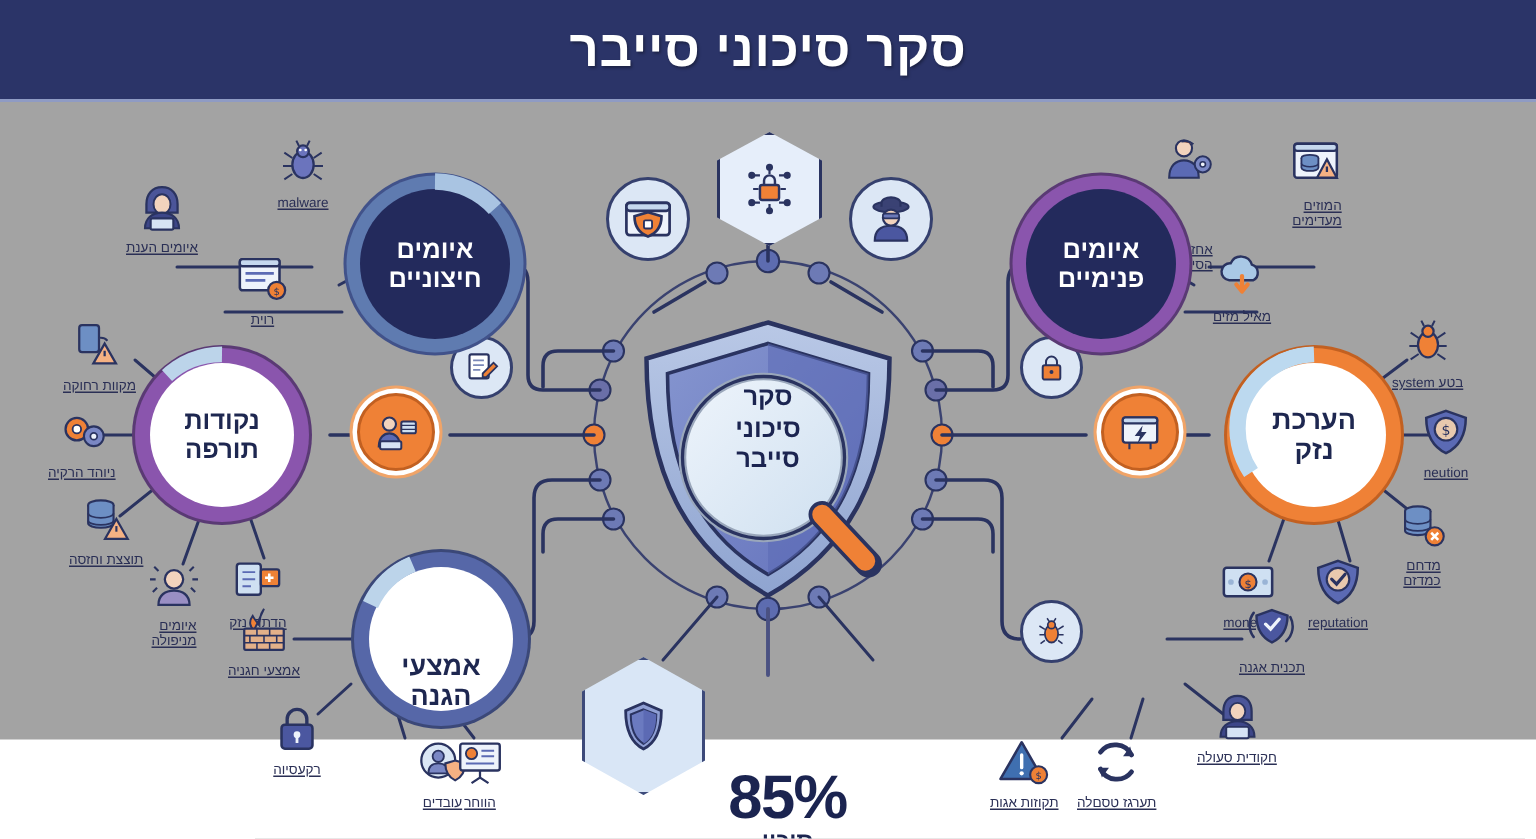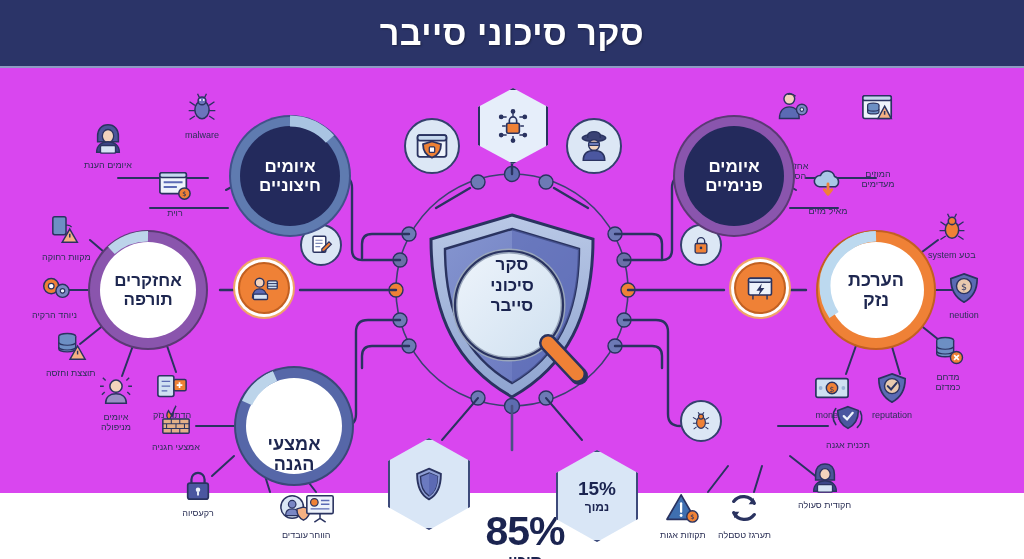--- a/index.html
+++ b/index.html
@@ -5,21 +5,21 @@
   * { box-sizing: border-box; margin: 0; padding: 0; }
   html, body {
     width: 1024px; height: 559px;
     font-family: "Liberation Sans", "DejaVu Sans", sans-serif;
     background: #ffffff;
     overflow: hidden;
   }
   #page {
     position: relative;
     width: 1024px; height: 493px;
-    background: #d946ef;
+    background: #a3a3a3;
   }
 
   
   #header {
     position: absolute; left: 0; top: 0;
     width: 1024px; height: 68px;
     background: #2b3468;
     border-bottom: 2px solid #8f9bc4;
     display: flex; align-items: center; justify-content: center;
   }
@@ -126,24 +126,25 @@
     border-radius: 50%;
     background: #ef8136;
     border: 2px solid #c26021;
     box-shadow: 0 0 0 3px #ffffff, 0 0 0 5px #f0a468;
   }
   .sat-cap {
     margin-top: 2px;
     font-size: 9px;
     color: #2a2f55;
     direction: rtl;
-    text-align: center;
+    text-align: right;
     line-height: 1.12;
     max-width: 74px;
     white-space: pre-line;
+    text-decoration: underline;
   }
   .sat-cap.ltr { direction: ltr; }
 
   
   .hex {
     position: absolute;
     width: 82px; height: 92px;
     background: #d9e6f6;
     border: 2px solid #3d4a7a;
     clip-path: polygon(50% 0%, 100% 25%, 100% 75%, 50% 100%, 0% 75%, 0% 25%);
@@ -471,21 +472,21 @@
           <circle cx="16" cy="10" r="6" fill="#f2d3bd" stroke="#2a3360" stroke-width="1.6"></circle>
           <path d="M14,5 a8,5 0 0 1 9,2" fill="#ef8136" stroke="#2a3360" stroke-width="1.5"></path>
           <path d="M5,32 C5,23 10,19 16,19 C22,19 27,23 27,32 Z" fill="#5b6ab4" stroke="#2a3360" stroke-width="1.6"></path>
           <circle cx="30" cy="22" r="6" fill="#7a87c4" stroke="#2a3360" stroke-width="1.5"></circle>
           <circle cx="30" cy="22" r="2" fill="#eef3fb" stroke="#2a3360" stroke-width="1.2"></circle>
         </svg>
       </div>
       <div class="sat-cap" style="white-space: pre-line;">אחזקרים
 הסימים</div>
     </div>
-    <div class="sat" style="left:858px; top:22px;gap:37px;">
+    <div class="sat" style="left:858px; top:22px;">
       <div class="sat-icon">
         <svg viewBox="0 0 38 36" width="36" height="34">
           <rect x="3" y="3" width="30" height="24" rx="2" fill="#eef3fb" stroke="#2a3360" stroke-width="1.8"></rect>
           <rect x="3" y="3" width="30" height="5" rx="2" fill="#c6d8ee" stroke="#2a3360" stroke-width="1.6"></rect>
           <ellipse cx="14" cy="13" rx="6" ry="2.2" fill="#6d8fc4" stroke="#2a3360" stroke-width="1.3"></ellipse>
           <path d="M8,13 v7 a6,2.2 0 0 0 12,0 v-7" fill="#6d8fc4" stroke="#2a3360" stroke-width="1.3"></path>
           <path d="M8,17 a6,2.2 0 0 0 12,0" fill="none" stroke="#2a3360" stroke-width="1.1"></path>
           <path d="M26,14 L33,27 L19,27 Z" fill="#f5b183" stroke="#2a3360" stroke-width="1.6"></path>
           <path d="M26,19 v4" stroke="#2a3360" stroke-width="1.6"></path>
         </svg>
@@ -497,21 +498,21 @@
       <div class="sat-icon">
         <svg viewBox="0 0 38 34" width="36" height="32">
           <path d="M10,20 a6,6 0 0 1 1,-12 a8,8 0 0 1 15,1 a6,6 0 0 1 1,11 Z" fill="#a9c8e6" stroke="#2a3360" stroke-width="1.7"></path>
           <path d="M19,17 v10 M15,23 L19,28 L23,23" fill="none" stroke="#ef8136" stroke-width="3" stroke-linecap="round" stroke-linejoin="round"></path>
         </svg>
       </div>
       <div class="sat-cap">מאיל מזים</div>
     </div>
 
     <div class="node node-white-purple" style="left:100px; top:174px; width:96px; height:96px; font-size:17px;">
-      <span class="lbl" style="white-space: pre-line;">אחזקרים
+      <span class="lbl" style="white-space: pre-line;">נקודות
 תורפה</span>
     </div>
     <svg class="arc" style="left:89px; top:163px;" width="118" height="118" viewBox="0 0 118 118">
       <path d="M59,5 A54,54 0 0 0 22,19" fill="none" stroke="#bcd4ea" stroke-width="11"></path>
     </svg>
     <div class="sat" style="left:42px; top:142px;">
       <div class="sat-icon">
         <svg viewBox="0 0 36 34" width="34" height="32">
           <rect x="4" y="3" width="14" height="19" rx="2" fill="#6d8fc4" stroke="#2a3360" stroke-width="1.6"></rect>
           <path d="M18,12 a6,5 0 0 1 6,2" fill="#f2d3bd" stroke="#2a3360" stroke-width="1.4"></path>
@@ -733,19 +734,15 @@
         <path d="M20,9 L30,13 C30,27 25,33 20,36 Z" fill="#5c6ab4"></path>
       </svg>
     </div>
 
     <div id="stat-main">
       <div class="big">85%</div>
       <div class="cap" style="white-space:pre-line;">סיכון
 גבוה</div>
     </div>
 
-    <div class="hex" style="left:556px; top:382px;">
-      <div class="hex-pct">15%</div>
-      <div class="hex-cap">נמוך</div>
-    </div>
 
   </div>
 </div>
 
 </body></html>

